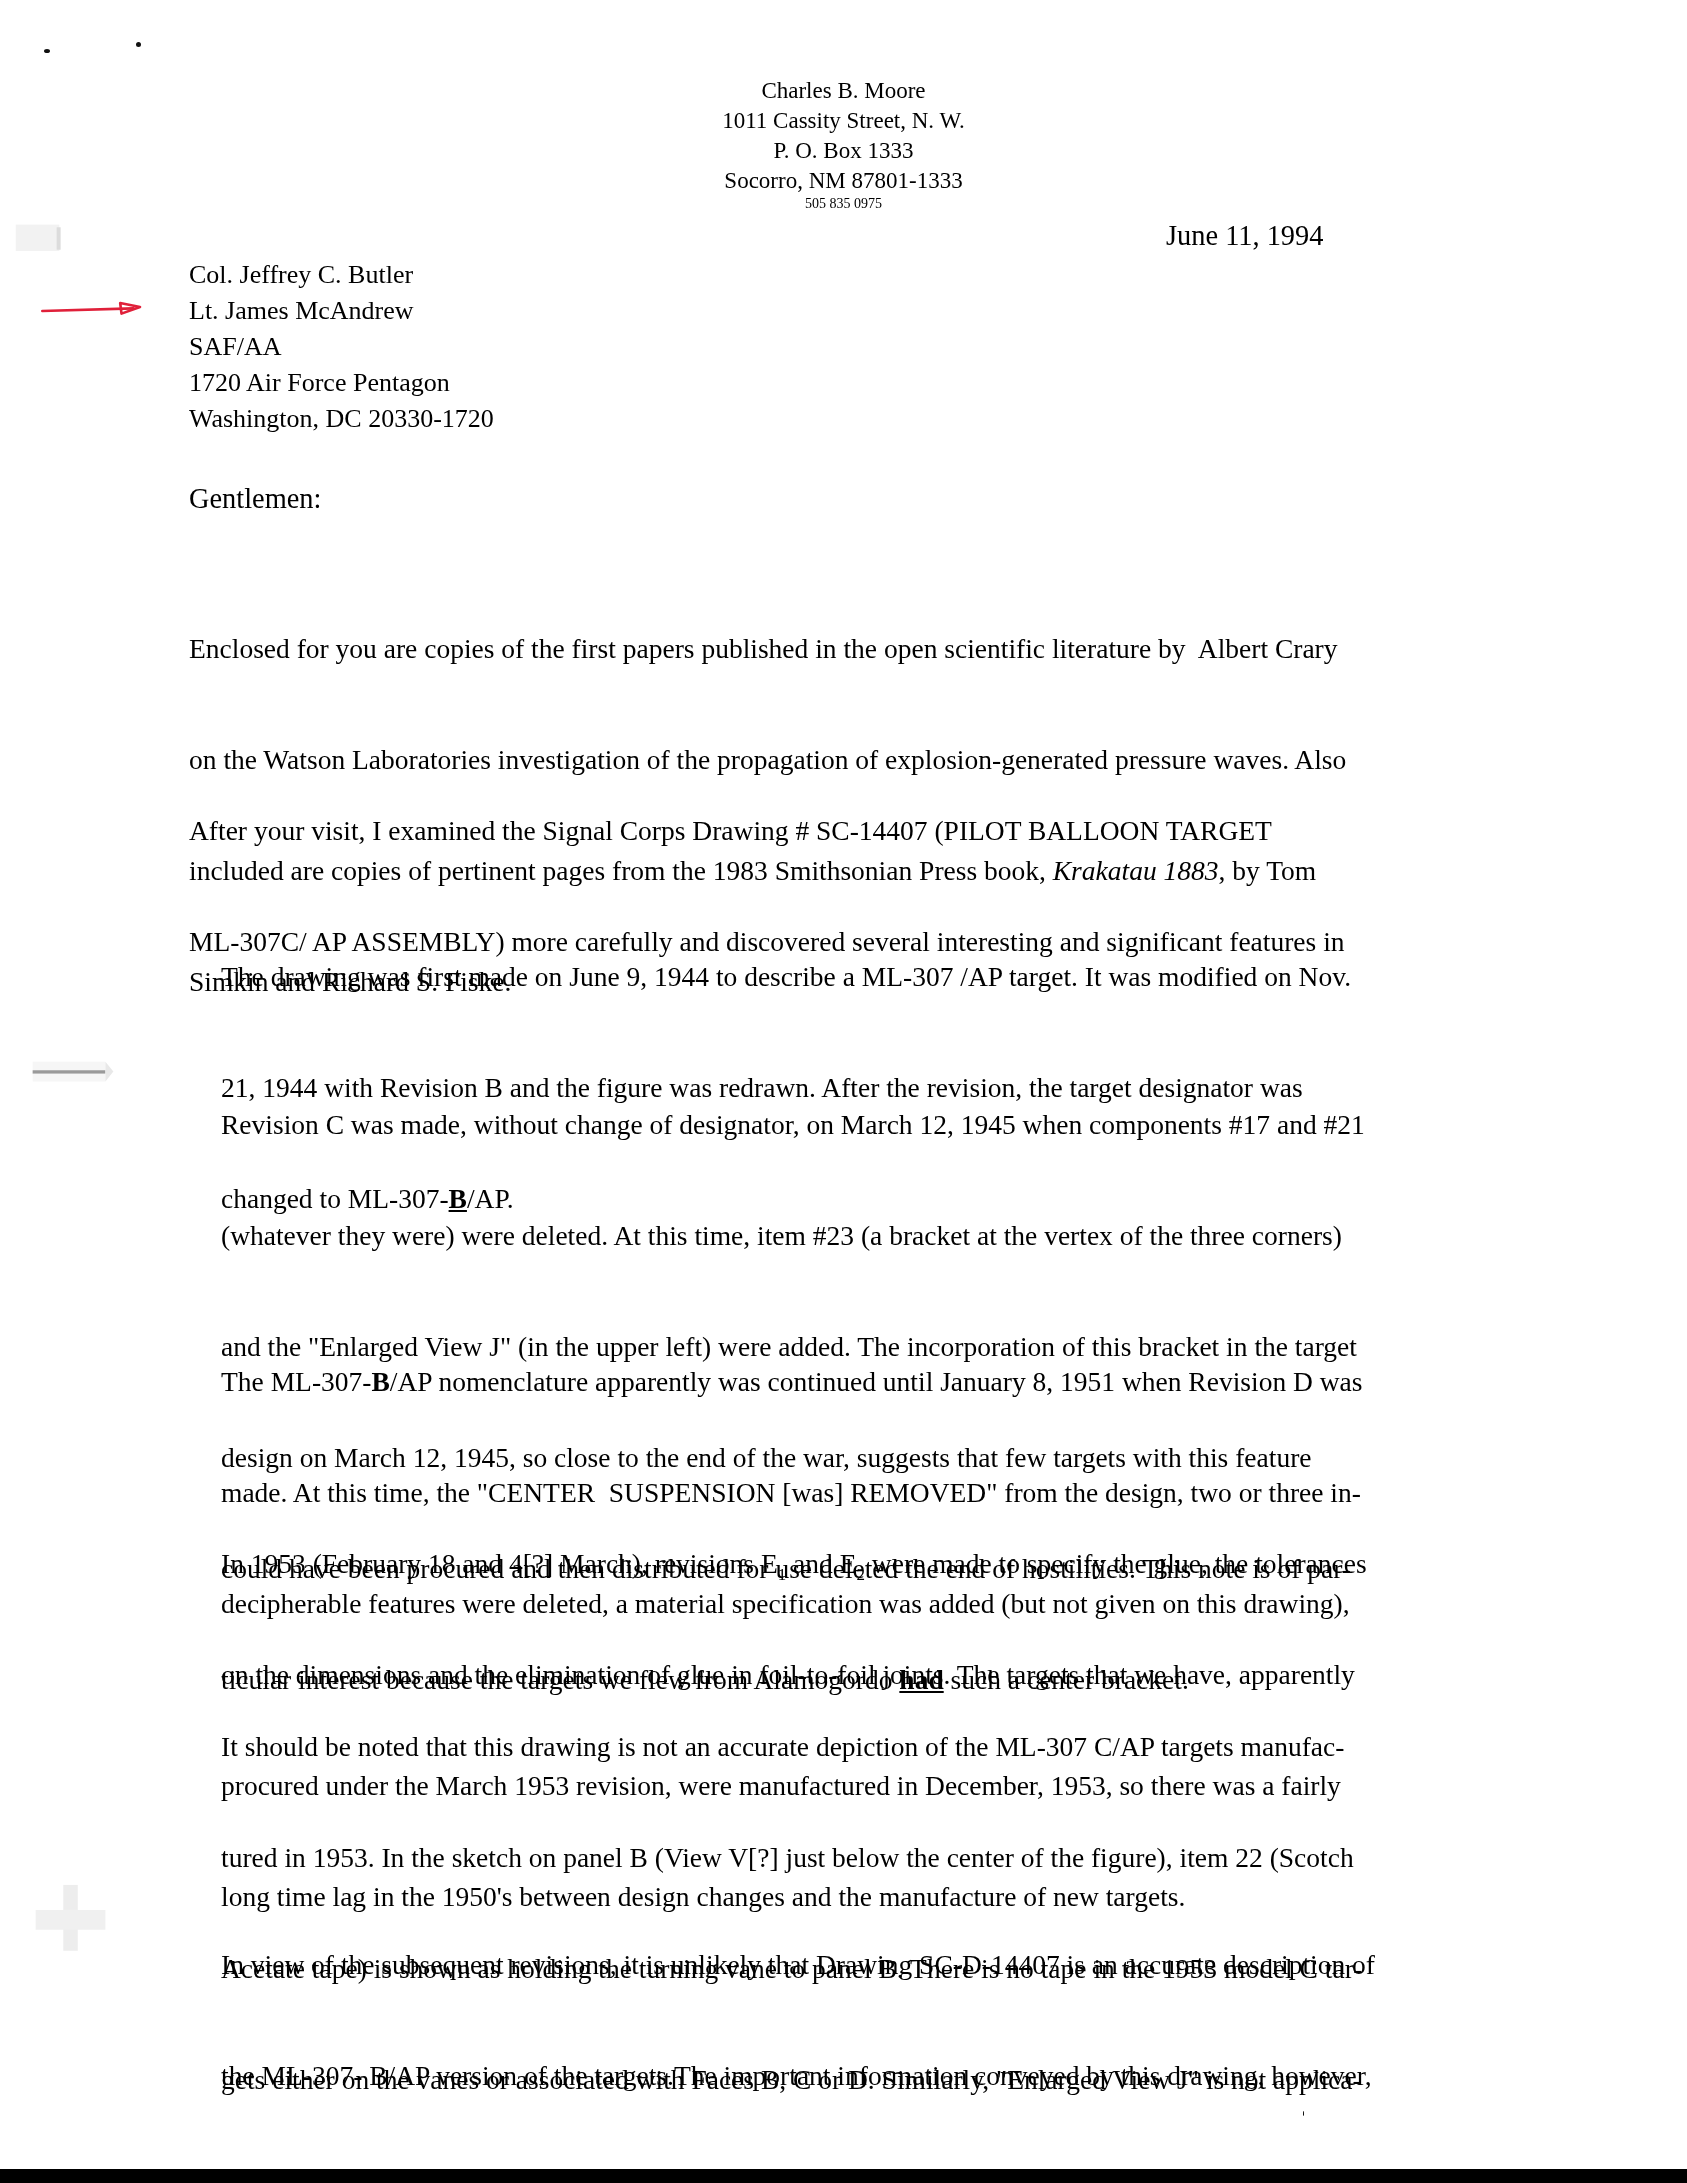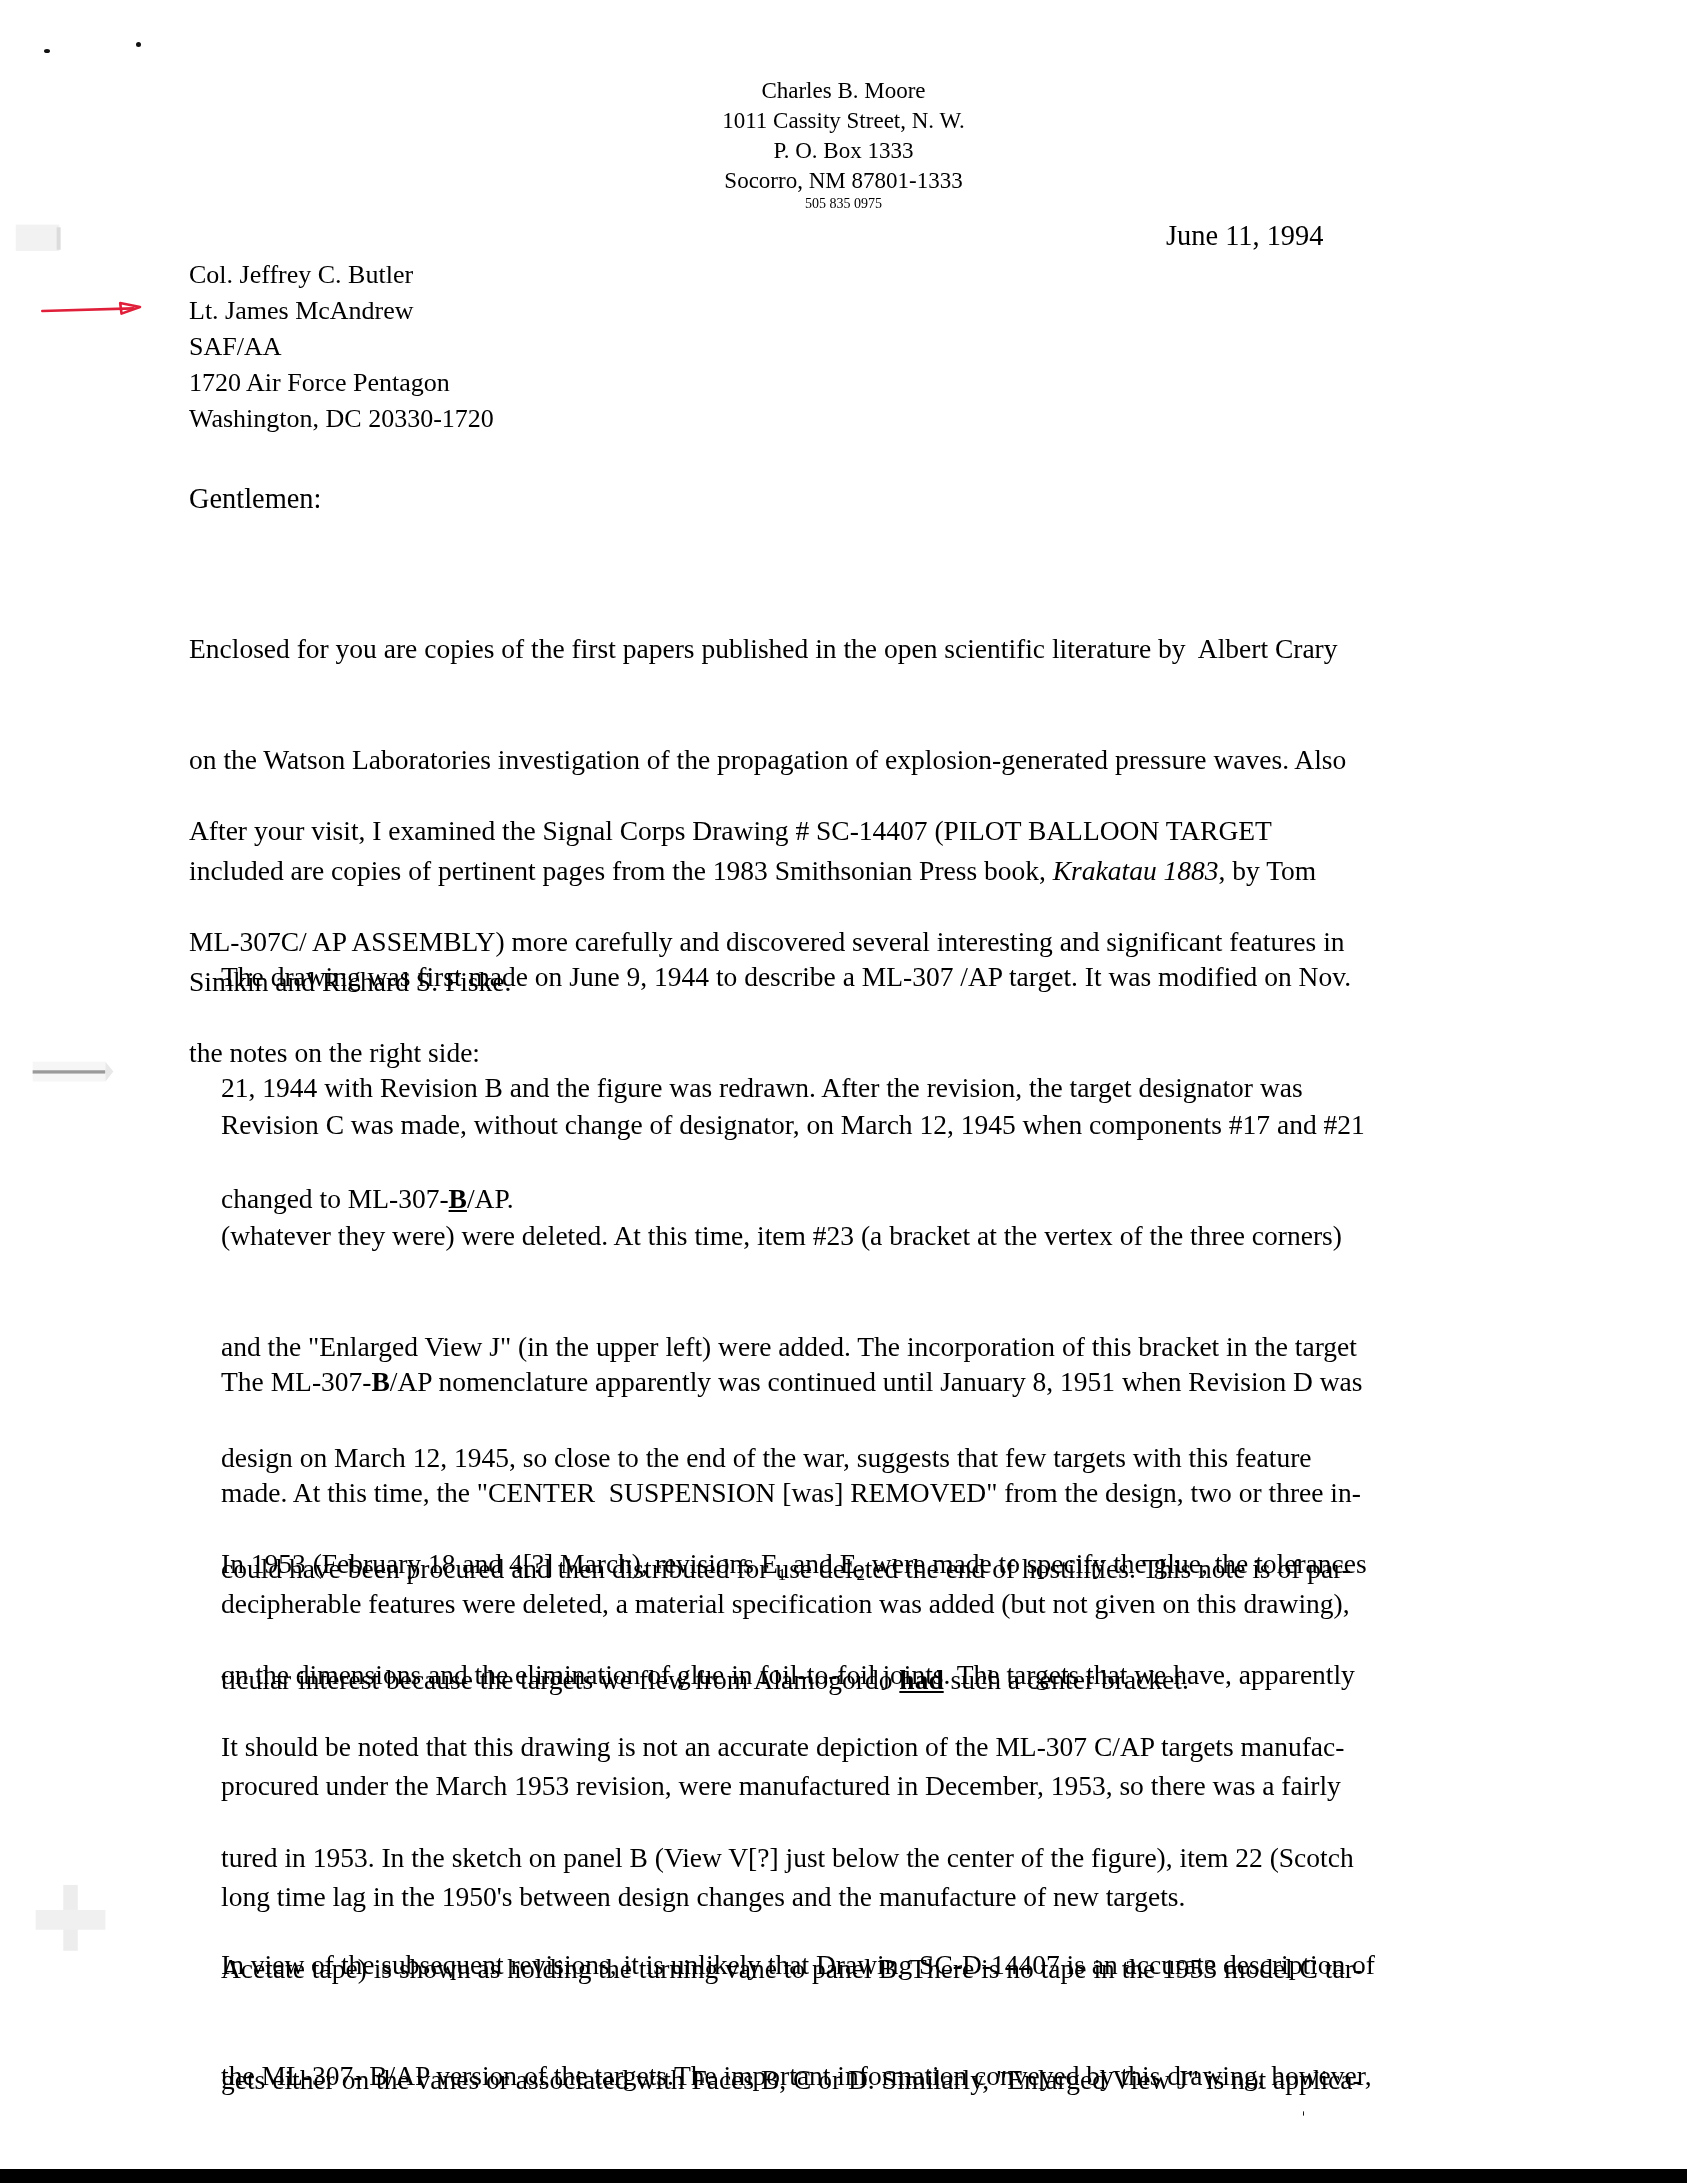--- a/index.html
+++ b/index.html
@@ -80,21 +80,20 @@
   <div class="para p-left" style="top:556px;">
     <span class="line">Enclosed for you are copies of the first papers published in the open scientific literature by  Albert Crary</span>
     <span class="line">on the Watson Laboratories investigation of the propagation of explosion-generated pressure waves. Also</span>
     <span class="line"><span>included are copies of pertinent pages from the 1983 Smithsonian Press book, </span><i>Krakatau 1883</i><span>, by Tom</span></span>
     <span class="line">Simkin and Richard S. Fiske.</span>
   </div>
 
   <div class="para p-left" style="top:738px;">
     <span class="line">After your visit, I examined the Signal Corps Drawing # SC-14407 (PILOT BALLOON TARGET</span>
     <span class="line">ML-307C/ AP ASSEMBLY) more carefully and discovered several interesting and significant features in</span>
-    <span class="line">the notes on the right side:</span>
   </div>
 
   <div class="para p-indent" style="top:884px;">
     <span class="line">The drawing was first made on June 9, 1944 to describe a ML-307 /AP target. It was modified on Nov.</span>
     <span class="line">21, 1944 with Revision B and the figure was redrawn. After the revision, the target designator was</span>
     <span class="line"><span>changed to ML-307-</span><span class="b ul">B</span><span>/AP.</span></span>
   </div>
 
   <div class="para p-indent" style="top:1032px;">
     <span class="line">Revision C was made, without change of designator, on March 12, 1945 when components #17 and #21</span>

